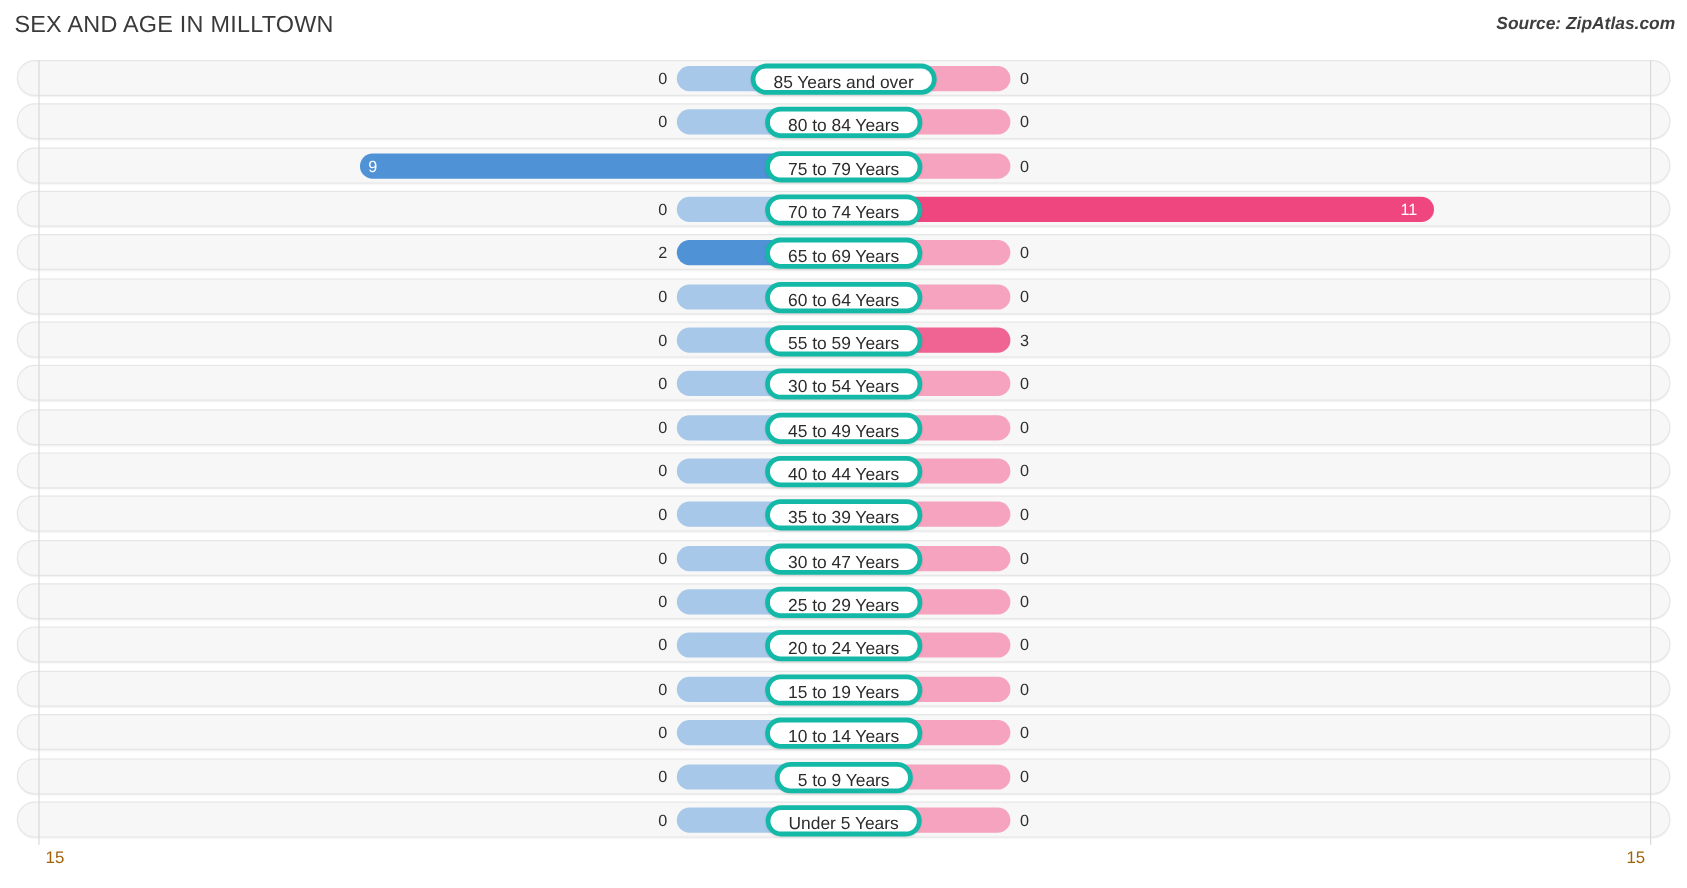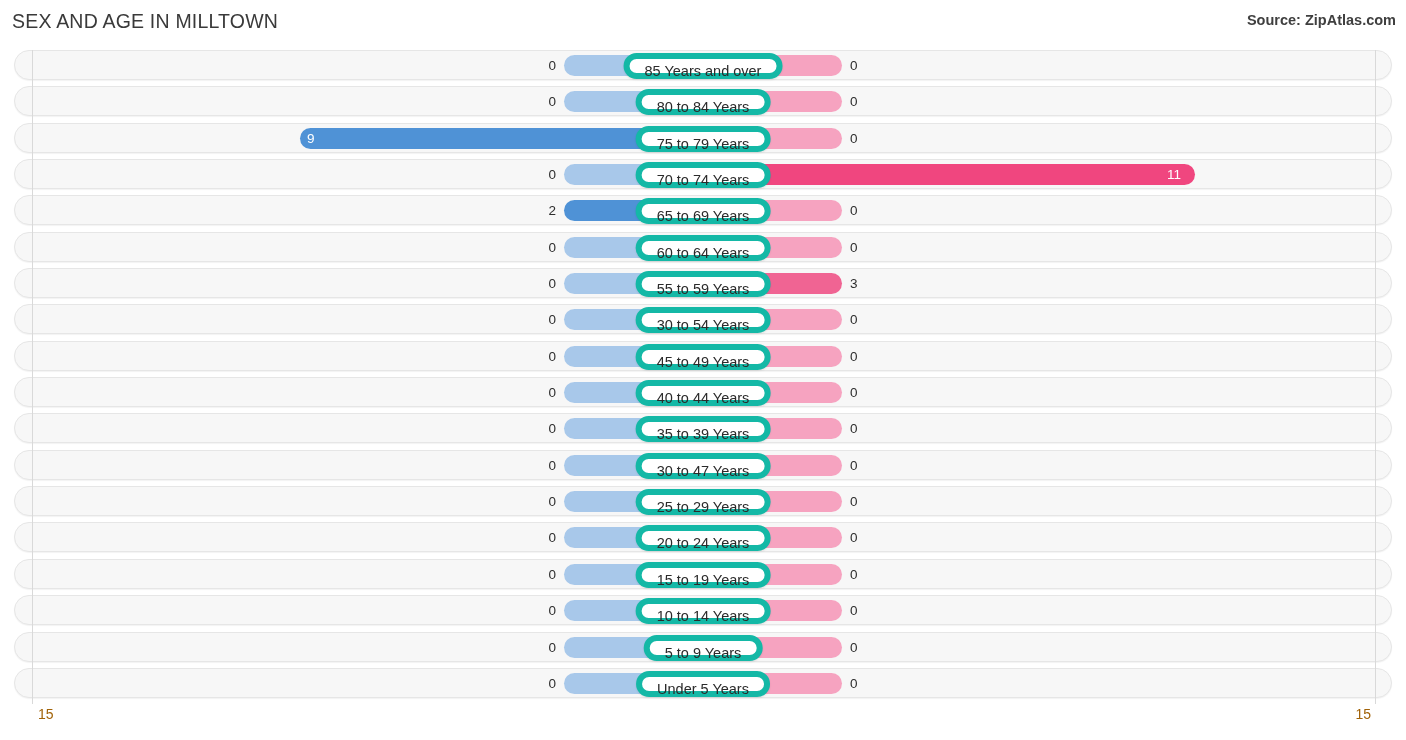--- a/index.html
+++ b/index.html
@@ -29,20 +29,21 @@
     font-weight: 400;
     color: #3a3a3a;
     letter-spacing: 0.2px;
     white-space: nowrap;
     text-align: right;
   }
   .source-note {
     position: absolute;
     right: 10px; top: 12px;
     font-size: 14.5px;
+    font-style: italic;
     font-weight: 700;
     color: #3f3f3f;
     white-space: nowrap;
   }
 
   
   .plot {
     position: absolute;
     left: 0; top: 50px;
     width: 1406px; height: 652px;
@@ -126,21 +127,21 @@
   
   .age-pill {
     position: absolute;
     top: 2px;
     left: 50%;
     transform: translateX(-50%);
     height: 26px;
     line-height: 25px;
     padding: 0 15px;
     background: #ffffff;
-    border: 6px solid #14b8a6;
+    border: 4px solid #14b8a6;
     border-radius: 13px;
     font-size: 14.5px;
     color: #2b2b2b;
     white-space: nowrap;
     z-index: 6;
     box-shadow: 0 1px 2px rgba(0,0,0,0.09);
   }
 
   
   .footer {

